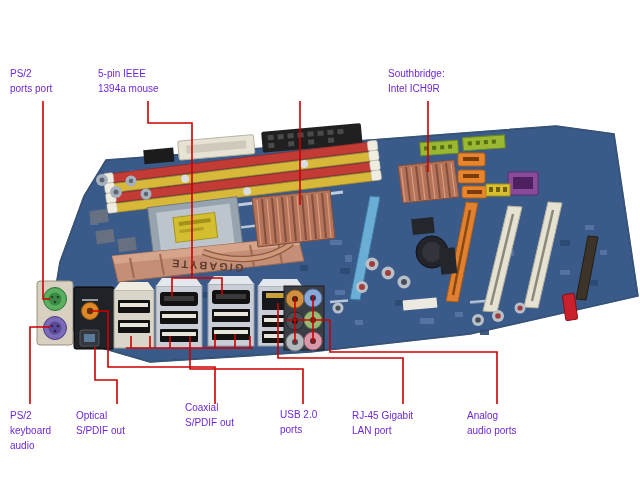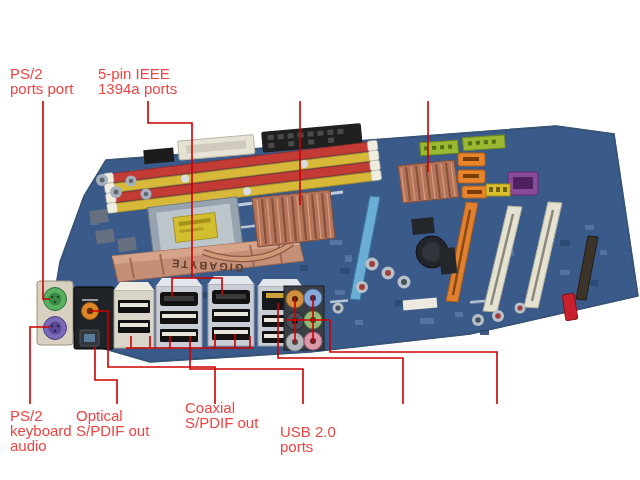--- a/index.html
+++ b/index.html
@@ -2,21 +2,21 @@
 <html><head>
 <meta charset="utf-8">
 <style>
   html,body{margin:0;padding:0;background:#fff;}
   .stage{
     position:relative;width:640px;height:480px;background:#ffffff;
     font-family:"Liberation Sans", sans-serif;overflow:hidden;
   }
   .art{position:absolute;left:0;top:0;}
   .callout-label{
-    position:absolute;color:#ef4444;font-size:15px;line-height:15px;
+    position:absolute;color:#6d28d9;font-size:10px;line-height:15px;
     white-space:nowrap;
   }
   .callout-label span{display:block;}
 </style>
 </head>
 <body>
 
 <div class="stage">
 
   <svg class="art" width="640" height="480" viewBox="0 0 640 480">
@@ -362,34 +362,46 @@
       <path d="M330,320 V352 H497 V404"></path>
     </g>
   </svg>
 
   <div class="callout-label" style="left:10px;top:66px">
     <span>PS/2</span>
     <span>ports port</span>
   </div>
   <div class="callout-label" style="left:98px;top:66px">
     <span>5-pin IEEE</span>
-    <span>1394a ports</span>
+    <span>1394a mouse</span>
+  </div>
+  <div class="callout-label" style="left:388px;top:66px">
+    <span>Southbridge:</span>
+    <span>Intel ICH9R</span>
   </div>
 
   <div class="callout-label" style="left:10px;top:408px">
     <span>PS/2</span>
     <span>keyboard</span>
     <span>audio</span>
   </div>
   <div class="callout-label" style="left:76px;top:408px">
     <span>Optical</span>
     <span>S/PDIF out</span>
   </div>
   <div class="callout-label" style="left:185px;top:400px">
     <span>Coaxial</span>
     <span>S/PDIF out</span>
   </div>
-  <div class="callout-label" style="left:280px;top:424px">
+  <div class="callout-label" style="left:280px;top:407px">
     <span>USB 2.0</span>
     <span>ports</span>
   </div>
+  <div class="callout-label" style="left:352px;top:408px">
+    <span>RJ-45 Gigabit</span>
+    <span>LAN port</span>
+  </div>
+  <div class="callout-label" style="left:467px;top:408px">
+    <span>Analog</span>
+    <span>audio ports</span>
+  </div>
 
 </div>
 
 </body></html>

